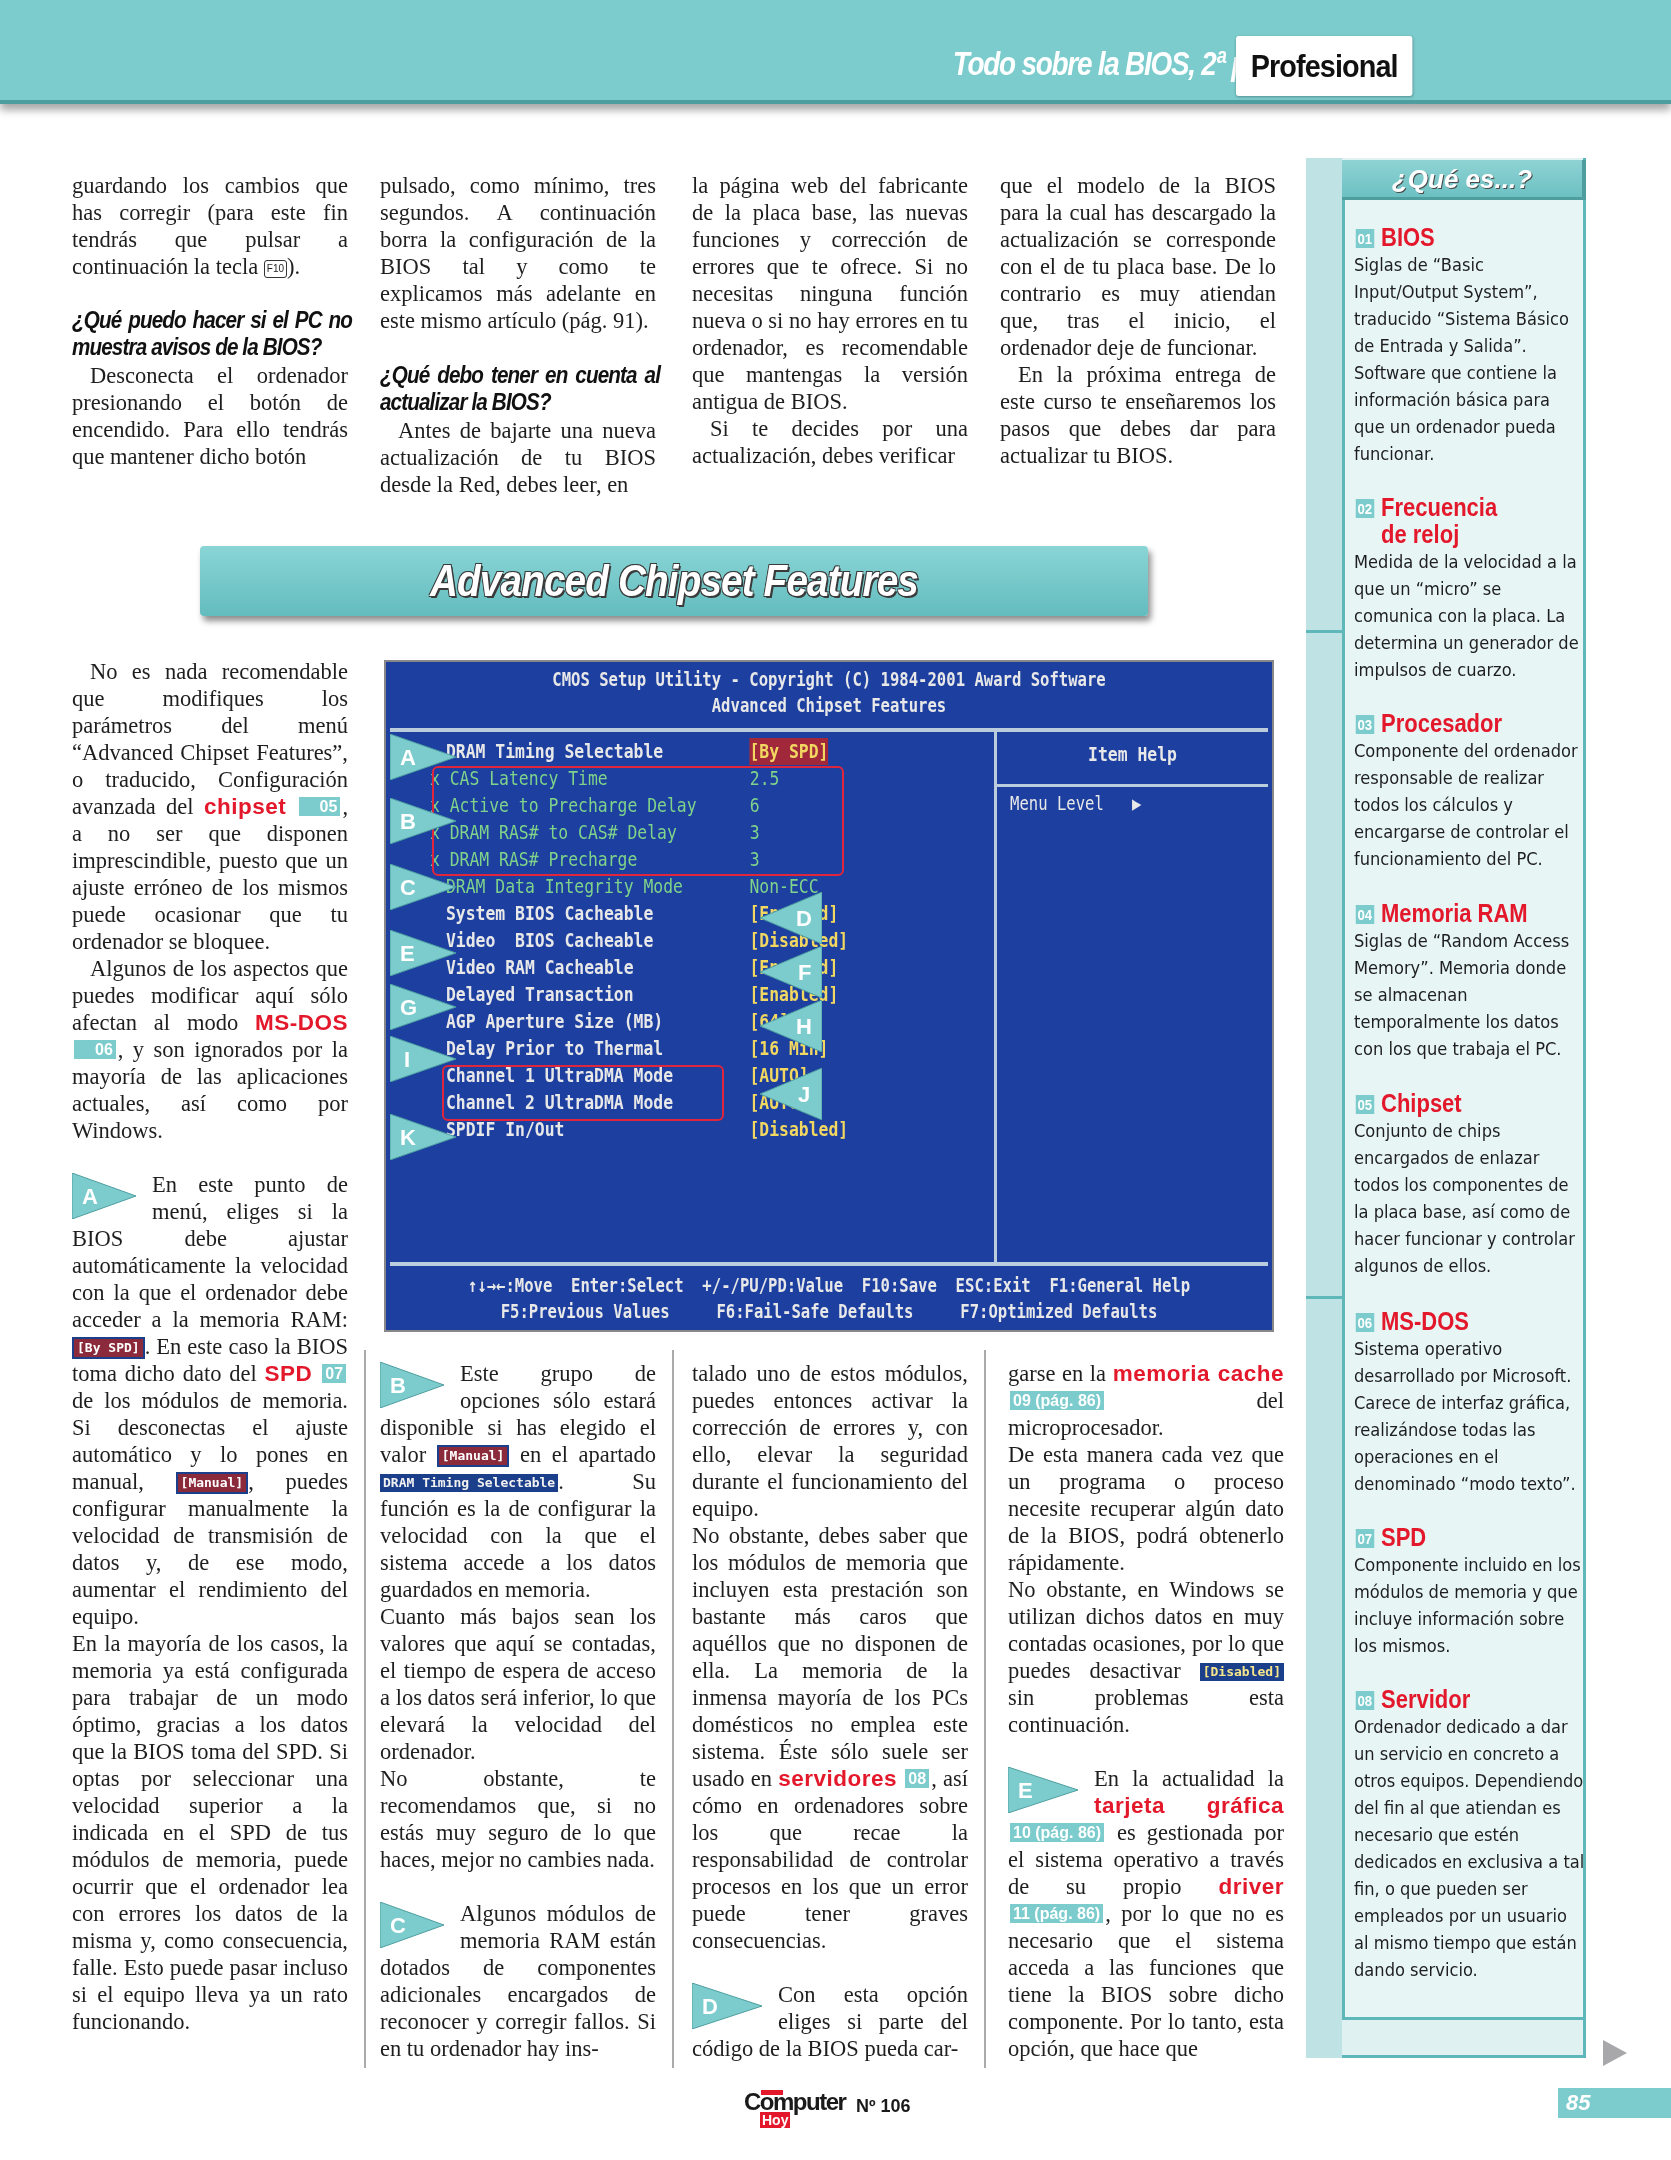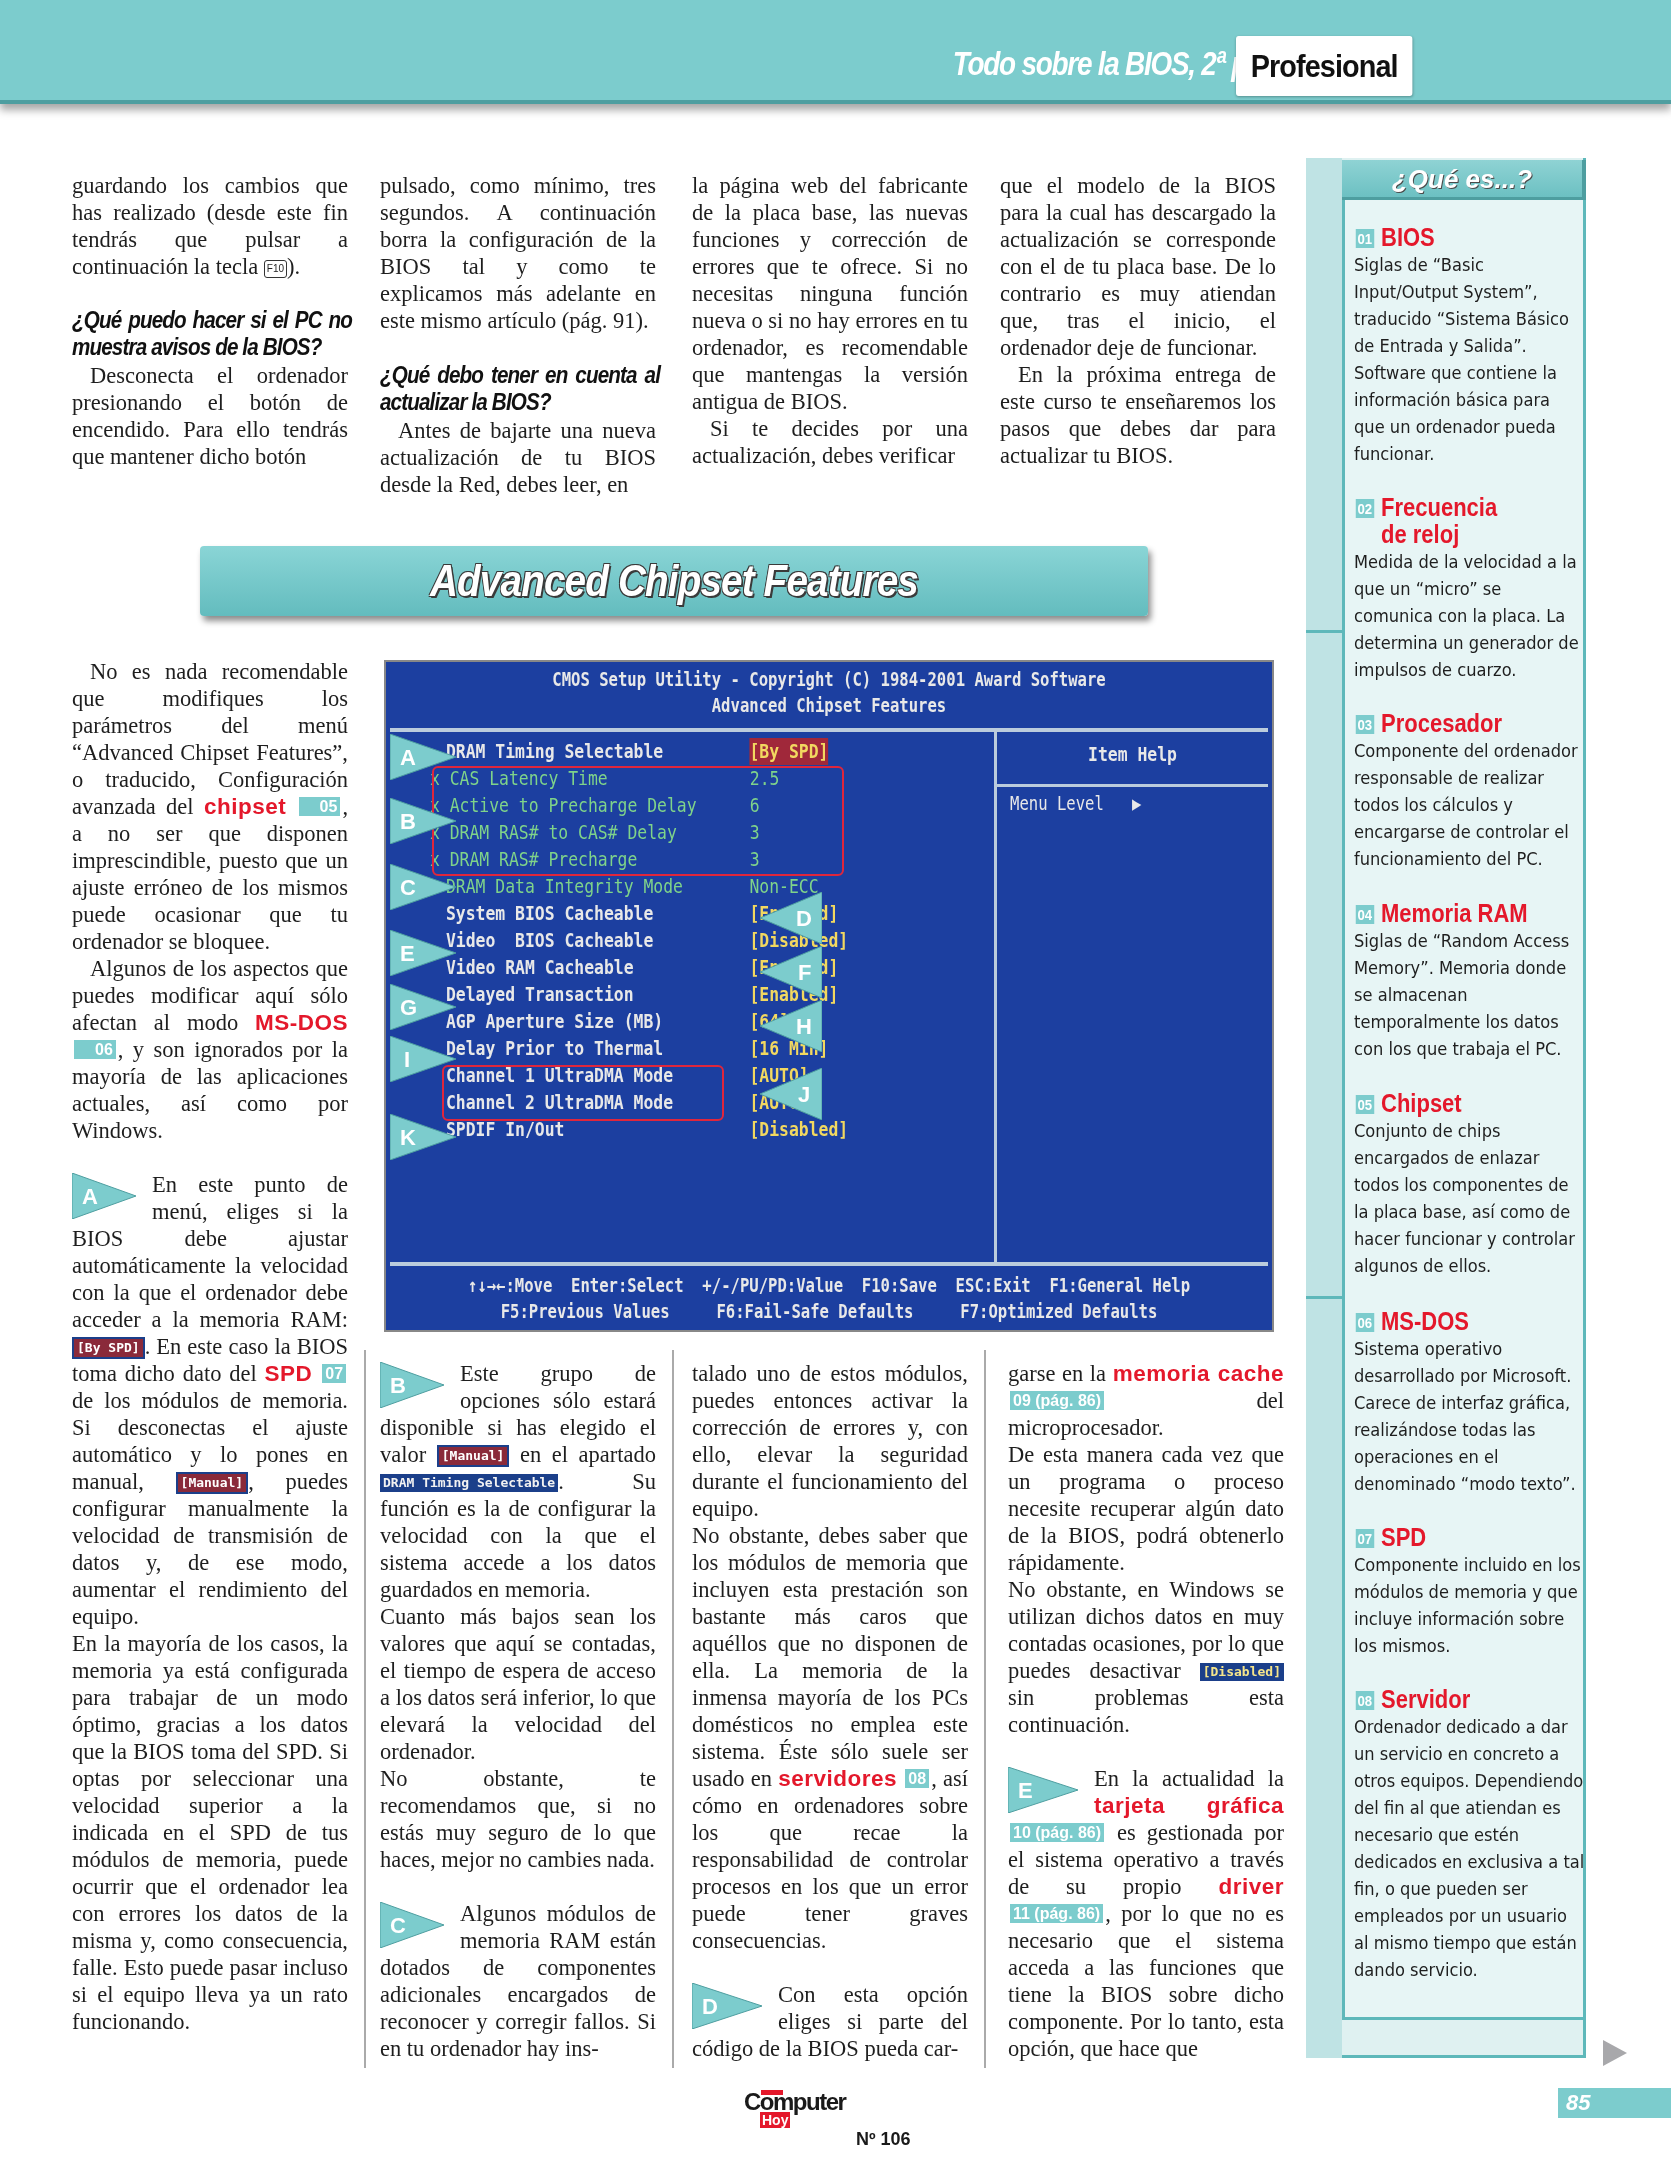--- a/index.html
+++ b/index.html
@@ -59,31 +59,31 @@
   .gloss-term { color: #e4182b; font-family: "Liberation Sans", sans-serif; font-weight: bold; font-size: 25px; line-height: 27px; }
 
   .next-arrow { position: absolute; left: 1603px; top: 2040px; width: 0; height: 0; border-top: 13px solid transparent; border-bottom: 13px solid transparent; border-left: 24px solid #a8a8ab; }
   .page-num-band { position: absolute; left: 1558px; top: 2088px; width: 113px; height: 30px; background: #7ccccd; }
   .page-num { position: absolute; left: 1566px; top: 2090px; font-family: "Liberation Sans", sans-serif; font-style: italic; font-weight: bold; font-size: 22px; color: #fff; }
 
   .footer-logo { position: absolute; left: 744px; top: 2088px; }
   .logo-computer { font-family: "Liberation Sans", sans-serif; font-weight: bold; font-size: 24px; color: #1a1a1a; letter-spacing: -1.5px; position: relative; }
   .logo-bar { position: absolute; left: 17px; top: 2px; width: 22px; height: 5px; background: #e4182b; }
   .logo-hoy { position: absolute; left: 16px; top: 24px; background: #e4182b; color: #fff; font-family: "Liberation Sans", sans-serif; font-weight: bold; font-size: 14px; line-height: 16px; padding: 0 2px; }
-  .footer-issue { position: absolute; left: 856px; top: 2096px; font-family: "Liberation Sans", sans-serif; font-weight: bold; font-size: 18px; color: #1a1a1a; margin-top: 33px; }
+  .footer-issue { position: absolute; left: 856px; top: 2096px; font-family: "Liberation Sans", sans-serif; font-weight: bold; font-size: 18px; color: #1a1a1a; }
 </style>
 </head>
 <body>
 
 <div class="header-band"></div>
 <div class="header-title">Todo sobre la BIOS, 2ª parte</div>
 <div class="header-section">Profesional</div>
 
 <div class="col" style="left:72px; top:172px; width:276px;">
-  <p><span>guardando los cambios que has realizado (desde este fin tendrás que pulsar a continuación la tecla</span> <span class="key-glyph">F10</span><span>).</span></p>
+  <p><span>guardando los cambios que has corregir (para este fin tendrás que pulsar a continuación la tecla</span> <span class="key-glyph">F10</span><span>).</span></p>
   <h3>¿Qué puedo hacer si el PC no muestra avisos de la BIOS?</h3>
   <p class="indent">Desconecta el ordenador presionando el botón de encendido. Para ello tendrás que mantener dicho botón</p>
 </div>
 <div class="col" style="left:380px; top:172px; width:276px;">
   <p>pulsado, como mínimo, tres segundos. A continuación borra la configuración de la BIOS tal y como te explicamos más adelante en este mismo artículo (pág. 91).</p>
   <h3 style="margin-top:27px;">¿Qué debo tener en cuenta al actualizar la BIOS?</h3>
   <p class="indent">Antes de bajarte una nueva actualización de tu BIOS desde la Red, debes leer, en</p>
 </div>
 <div class="col" style="left:692px; top:172px; width:276px;">
   <p>la página web del fabricante de la placa base, las nuevas funciones y corrección de errores que te ofrece. Si no necesitas ninguna función nueva o si no hay errores en tu ordenador, es recomendable que mantengas la versión antigua de BIOS.</p>

